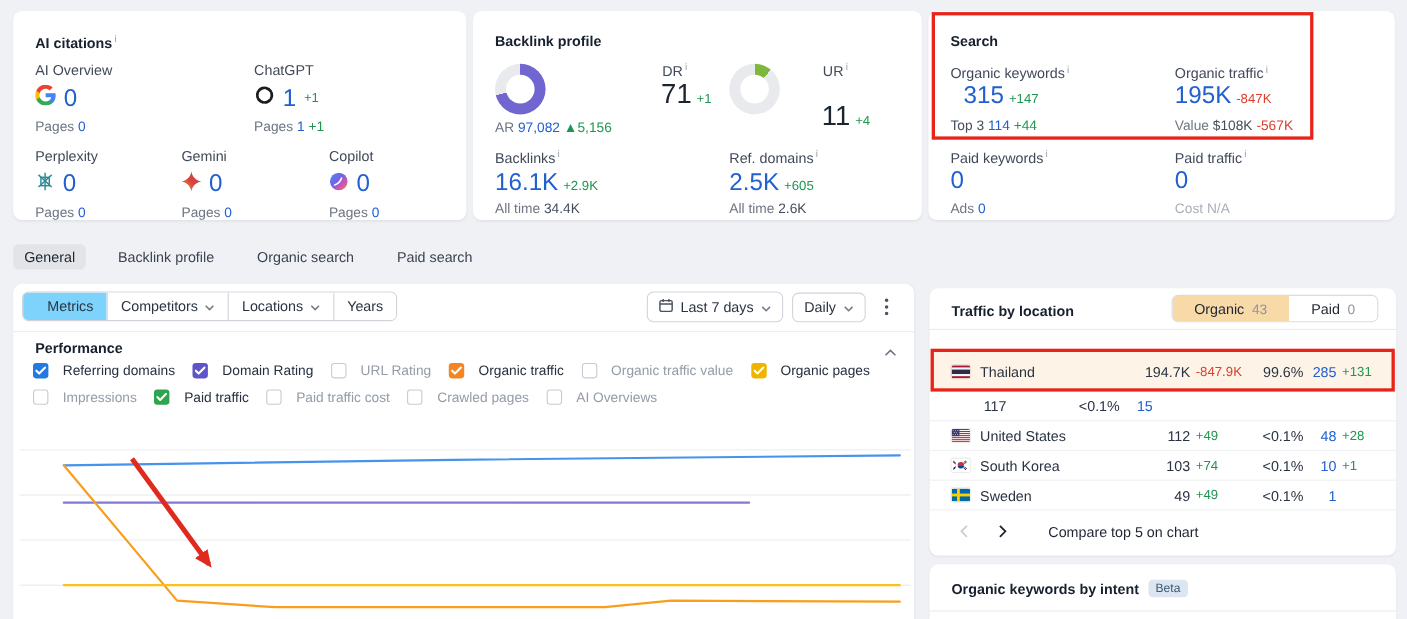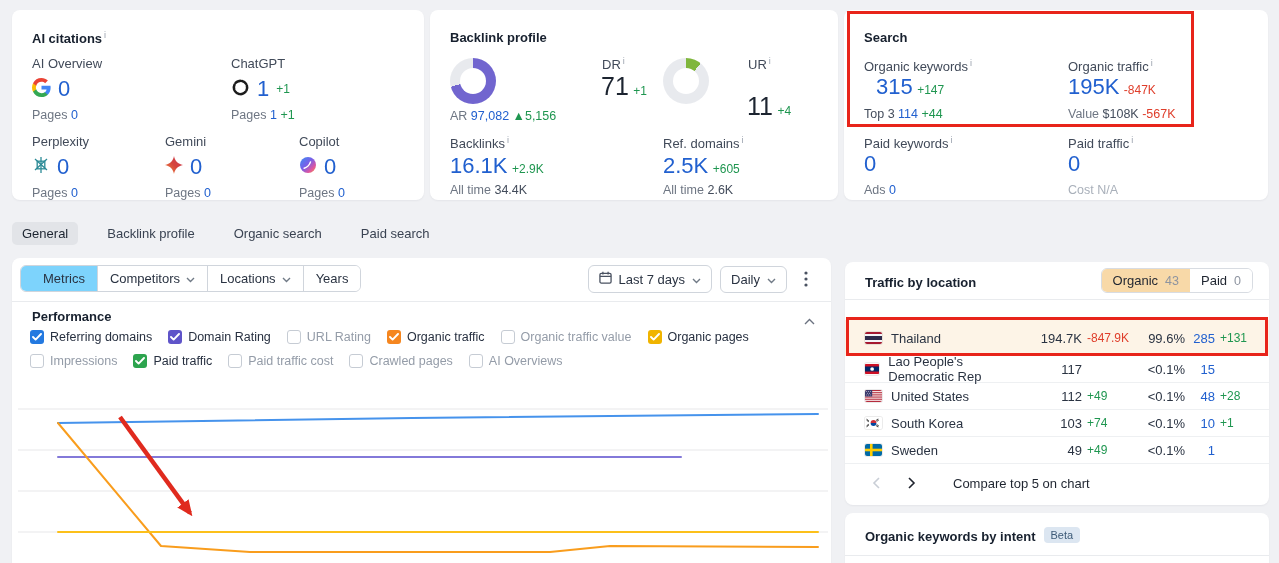--- a/index.html
+++ b/index.html
@@ -43,32 +43,32 @@
   .seg-group { position:absolute; left:8px; top:7px; display:flex; border:1px solid #d0d5dc; border-radius:6px; overflow:hidden; background:#fff; }
   .seg-btn { display:flex; align-items:center; gap:6px; padding:5px 12px; font-size:13px; color:#2a3342; background:#fff; border-left:1px solid #d0d5dc; cursor:pointer; white-space:nowrap; }
   .seg-btn:first-child { border-left:none; }
   .seg-btn.active { background:#7dd3fc;padding-left:22px; }
   .right-controls { position:absolute; right:14px; top:7px; display:flex; align-items:center; gap:8px; }
   .ctl-btn { display:flex; align-items:center; gap:7px; padding:5px 10px; font-size:13px; color:#2a3342; background:#fff; border:1px solid #d0d5dc; border-radius:6px; cursor:pointer; white-space:nowrap; }
   .divider { position:absolute; left:0; right:0; height:1px; background:#e9ebee; }
   .perf-title { position:absolute; left:20px; top:51px; font-size:13px; font-weight:bold; color:#17202e; }
   .collapse { position:absolute; right:16px; top:53px; cursor:pointer; }
   .checks { position:absolute; left:18px; top:72px; width:792px; display:flex; flex-wrap:wrap; column-gap:16px; row-gap:10px; }
-  .chk { display:flex; align-items:center; gap:6px; font-size:12.5px; cursor:pointer; white-space:nowrap; }
+  .chk { display:flex; align-items:center; gap:13px; font-size:12.5px; cursor:pointer; white-space:nowrap; }
   .box { width:14px; height:14px; border-radius:3px; border:1px solid #c6ccd4; background:#fff; display:flex; align-items:center; justify-content:center; }
   .box.on { border:none; }
   .chk .t-on { color:#273040; }
   .chk .t-off { color:#949ca8; }
   #chart { position:absolute; left:0; top:127px; }
 
   
   #panel-traffic { left:845px; top:262px; width:424px; height:243px; }
   #panel-intent { left:845px; top:513px; width:424px; height:50px; border-radius:8px 8px 0 0; }
   .toggle { position:absolute; right:16px; top:6px; display:flex; border:1px solid #d8dce2; border-radius:6px; overflow:hidden; }
-  .tg { display:flex; align-items:center; gap:7px; padding:4px 11px; font-size:13px; color:#1f2530; background:#fff; cursor:pointer; }
+  .tg { display:flex; align-items:center; gap:7px; padding:4px 20px; font-size:13px; color:#1f2530; background:#fff; cursor:pointer; }
   .tg .cnt { color:#8d94a0; font-size:12.5px; }
   .tg.active { background:#f8d9a8; }
   .thead { position:absolute; left:20px; right:16px; top:42px; display:flex; font-size:12.5px; font-weight:bold; color:#17202e; }
   .rows { position:absolute; left:0; right:0; top:58px; }
   .lrow { display:flex; align-items:center; height:27px; padding:0 16px 0 20px; font-size:13px; color:#2a3342; border-bottom:1px solid #eef0f2; }
   .lrow.hl { background:#fdf4e7; height:36px; border-bottom:none; }
   .c-name { flex:1; display:flex; align-items:center; gap:9px; }
   .c-tr { width:50px; text-align:right; }
   .c-td { width:58px; text-align:left; padding-left:5px; font-size:12px; }
   .c-sh { width:45px; text-align:right; }
@@ -369,30 +369,20 @@
             </span>
             <span>Thailand</span>
           </div>
           <div class="c-tr">194.7K</div>
           <div class="c-td red">-847.9K</div>
           <div class="c-sh">99.6%</div>
           <div class="c-kw blue">285</div>
           <div class="c-kd green">+131</div>
         </div>
         <div class="lrow">
-          <div class="c-name">
-            <span class="flag">
-              <svg width="17" height="12" viewBox="0 0 17 12">
-                <rect width="17" height="12" fill="#CE1126"></rect>
-                <rect y="3" width="17" height="6" fill="#002868"></rect>
-                <circle cx="8.5" cy="6" r="2.2" fill="#fff"></circle>
-              </svg>
-            </span>
-            <span>Lao People's Democratic Rep</span>
-          </div>
           <div class="c-tr">117</div>
           <div class="c-td green"></div>
           <div class="c-sh">&lt;0.1%</div>
           <div class="c-kw blue">15</div>
           <div class="c-kd green"></div>
         </div>
         <div class="lrow">
           <div class="c-name">
             <span class="flag">
               <svg width="17" height="12" viewBox="0 0 17 12">

